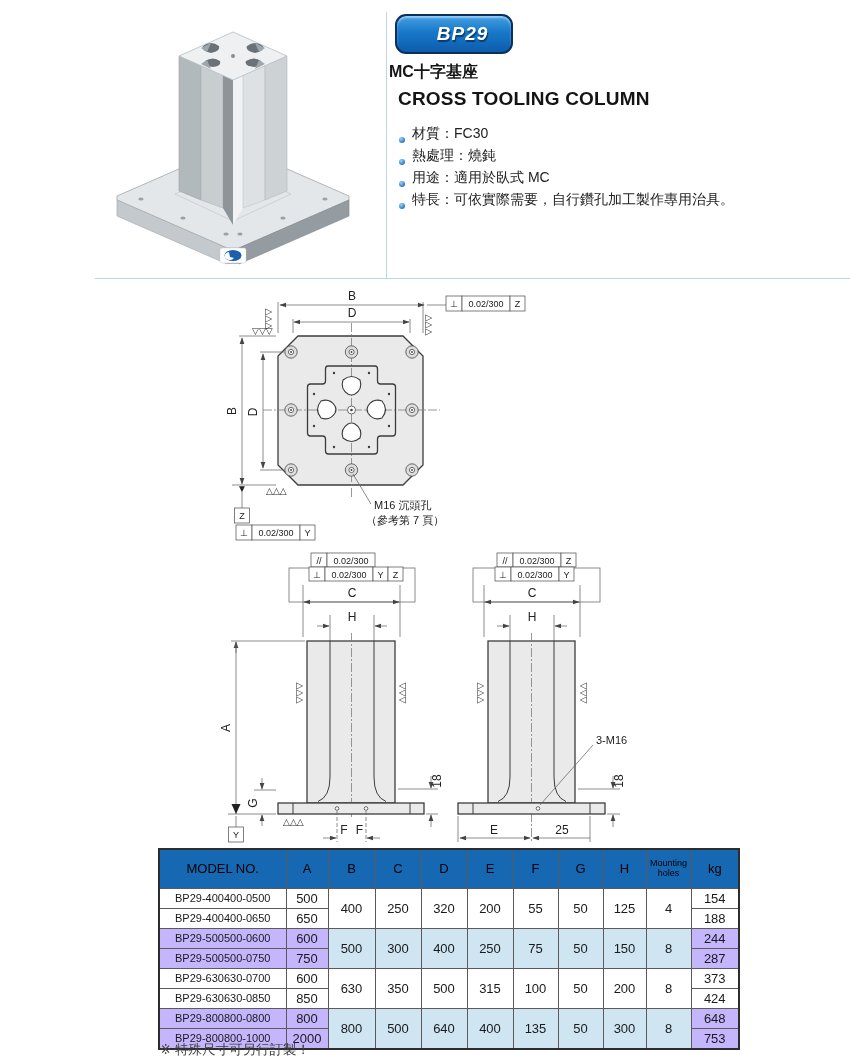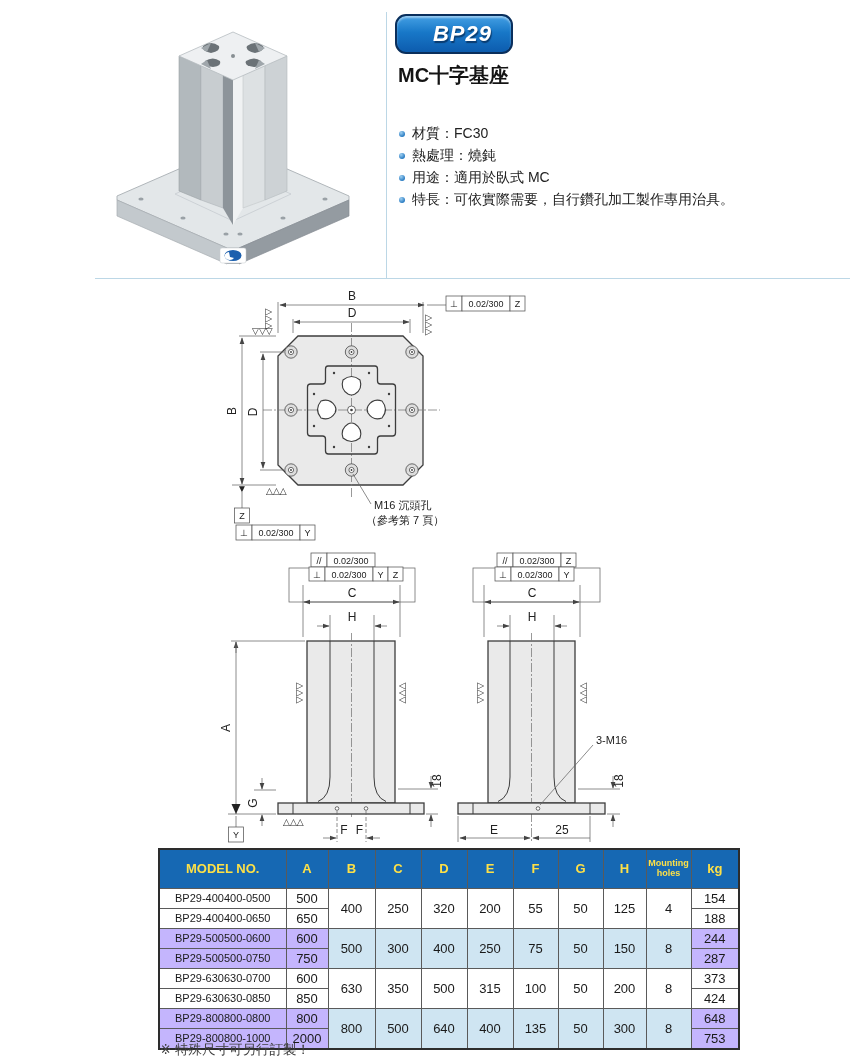--- a/index.html
+++ b/index.html
@@ -7,34 +7,34 @@
         font-family:"Liberation Sans","DejaVu Sans",sans-serif;color:#1a1a1a;}
   .abs{position:absolute;}
   
   #vdiv{left:386px;top:12px;width:1px;height:266px;background:#bcd7e6;}
   #hdiv{left:95px;top:278px;width:755px;height:1px;background:#bcd7e6;}
   #badge{left:395px;top:14px;width:118px;height:40px;border-radius:11px;
          background:linear-gradient(#44a0e4 0%,#1878c8 45%,#0d5cae 100%);
          border:2px solid #0a2f5c;box-sizing:border-box;
          display:flex;align-items:center;justify-content:center;
          box-shadow:inset 0 2px 2px rgba(255,255,255,.45);}
-  #badge span{color:#fff;font-weight:bold;font-style:italic;font-size:22px;letter-spacing:1px;
+  #badge span{color:#fff;font-weight:bold;font-style:italic;font-size:19px;letter-spacing:1px;
          text-shadow:1px 2px 1px rgba(0,20,50,.55);margin-left:17px;}
-  #title-zh{left:398px;top:62px;font-size:20px;font-weight:bold;color:#141414;}
+  #title-zh{left:389px;top:62px;font-size:16px;font-weight:bold;color:#141414;}
   #title-en{left:398px;top:88px;font-size:19px;font-weight:bold;color:#141414;letter-spacing:.2px;}
-  .bullet-row{position:absolute;left:399px;display:flex;align-items:flex-start;font-size:14px;color:#222;}
+  .bullet-row{position:absolute;left:399px;display:flex;align-items:flex-end;font-size:14px;color:#222;}
   .bdot{width:6px;height:6px;border-radius:50%;margin:6px 7px 0 0;flex:0 0 6px;
         background:radial-gradient(circle at 35% 30%,#9fd0f2,#2a7cc2 70%);}
   
   #spec-table{left:158px;top:848px;border-collapse:collapse;table-layout:fixed;width:580px;
         font-size:13px;}
   #spec-table td,#spec-table th{border:1px solid #5a5a5a;text-align:center;vertical-align:middle;
         padding:0;height:19px;line-height:1.05;overflow:hidden;}
   #spec-table{border:2px solid #2d2d2d;}
-  #spec-table thead th{background:#1668b3;color:#fde047;font-weight:bold;height:38px;font-size:13px;}
+  #spec-table thead th{background:#1668b3;color:#000000;font-weight:normal;height:38px;font-size:13px;}
   #spec-table thead th.small{font-size:9px;line-height:1.1;}
   #spec-table td.model{font-size:11px;}
   tr.shaded td{background:#c4b5fd;}
   td.share{background:#fff;}
   tr.shaded-group td.share{background:#cfe5f2;}
   #footnote{left:160px;top:1041px;font-size:13.5px;color:#404040;}
   
   svg text{font-family:"Liberation Sans","DejaVu Sans",sans-serif;fill:#222;}
   .dimlbl{font-size:12px;}
   .tol{font-size:9px;}
@@ -94,20 +94,21 @@
     </g>
   </svg>
 
   <div class="abs" id="vdiv"></div>
   <div class="abs" id="hdiv"></div>
 
   <div class="abs" id="badge">
     <span>BP29</span>
   </div>
   <div class="abs" id="title-zh">MC十字基座</div>
+  <div class="abs" id="title-en">CROSS TOOLING COLUMN</div>
 
   <div class="bullet-row" style="top:125px">
     <span class="bdot"></span>
     <span>材質：FC30</span>
   </div>
   <div class="bullet-row" style="top:147px">
     <span class="bdot"></span>
     <span>熱處理：燒鈍</span>
   </div>
   <div class="bullet-row" style="top:169px">

